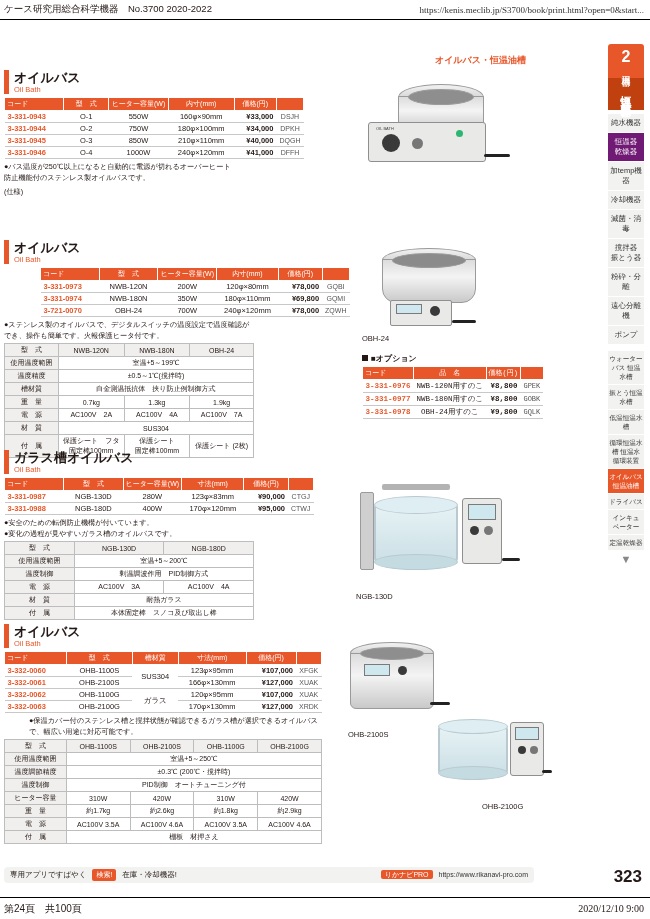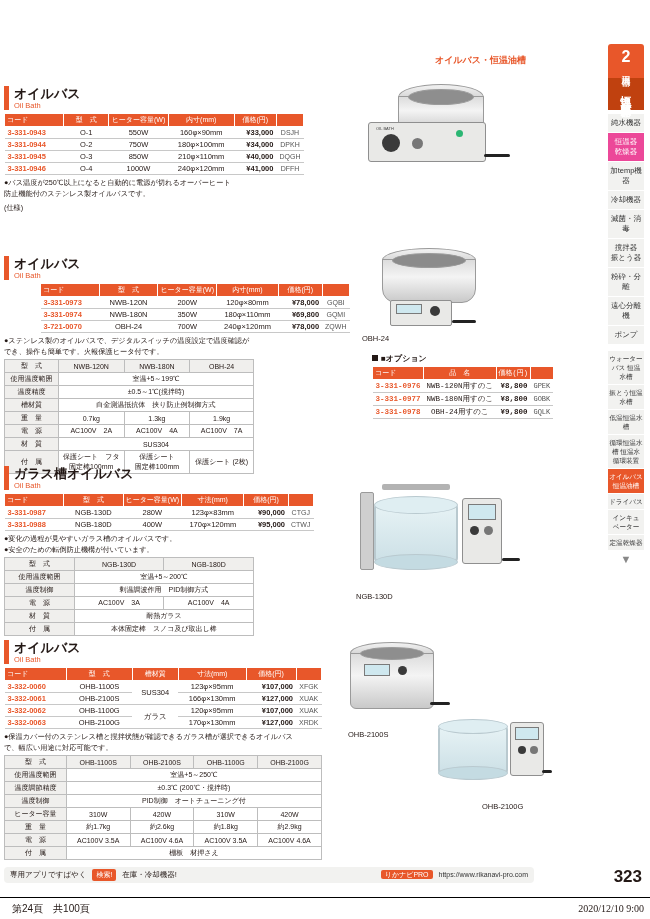--- a/index.html
+++ b/index.html
@@ -24,21 +24,21 @@
   }
   .topbar-left { font-size:9.5px; padding-left:4px; letter-spacing:0; }
   .topbar-right { font-size:9px; color:#333; margin-left:auto; padding-right:6px; font-family:"Liberation Serif", serif; }
   
   .bottombar {
     position:absolute; left:0; bottom:0; width:650px; height:22px;
     border-top:1px solid #000;
     display:flex; align-items:center;
     font-size:10px;
   }
-  .bottombar-left { padding-left:12px; }
+  .bottombar-left { padding-left:4px; }
   .bottombar-right { margin-left:auto; padding-right:6px; font-family:"Liberation Serif", serif; }
 
   
   .sidetab {
     position:absolute; right:6px; top:44px; width:36px;
   }
   .sidetab-main {
     width:36px; background:#e8572a; color:#fff;
     border-radius:3px 3px 0 0;
     text-align:center; padding:4px 0 6px;
@@ -53,34 +53,34 @@
     text-align:center; padding:6px 0 10px;
   }
   .sidetab-dark .sidetab-vert { font-size:11px; font-weight:bold; letter-spacing:2px; }
   .sidetab-list { width:36px; margin-top:4px; }
   .sidetab-item {
     width:36px; background:#f2f2f0; color:#333;
     border-bottom:1px solid #fff;
     font-size:7.5px; text-align:center;
     padding:4px 2px; line-height:10px;
   }
-  .sidetab-item.active { background:#ec4899; color:#fff; }
+  .sidetab-item.active { background:#701a75; color:#fff; }
   .sidetab-sub { width:36px; margin-top:6px; }
   .sidetab-sub .sidetab-item { background:#f2f2f0; font-size:6.6px; padding:3px 1px; line-height:9px; }
   .sidetab-sub .sidetab-item.active { background:#e8572a; color:#fff; }
   .sidetab-arrow { text-align:center; color:#888; font-size:11px; margin-top:2px; }
 
   
   .content { position:absolute; left:4px; top:24px; width:530px; }
 
   .cat-label {
     position:absolute; right:0; top:28px; color:#e8572a; font-size:9px; font-weight:bold;
   }
   .sec-title-wrap {
-    border-left:5px solid #e8572a; padding-left:5px; margin-bottom:3px;margin-top:16px;
+    border-left:5px solid #e8572a; padding-left:5px; margin-bottom:3px;
   }
   .sec-title { font-size:13px; font-weight:bold; line-height:15px; }
   .sec-sub { font-size:7.5px; color:#e8572a; line-height:9px; }
 
   table.pl { border-collapse:collapse; font-size:7.5px; }
   table.pl th {
     background:#e8572a; color:#fff; font-weight:normal;
     border:1px solid #fff; padding:1px 2px; text-align:center; font-size:7px;
     white-space:nowrap;
   }
@@ -146,20 +146,24 @@
   .fs-rika { margin-left:auto; padding-right:6px; font-size:7px; color:#333;}
   .pagenum {
     position:absolute; right:8px; bottom:32px; font-size:17px; font-weight:bold;
   }
 </style>
 </head>
 <body>
 
 <div class="page">
 
+  <div class="topbar">
+    <div class="topbar-left">ケース研究用総合科学機器　No.3700  2020-2022</div>
+    <div class="topbar-right">https://kenis.meclib.jp/S3700/book/print.html?open=0&amp;start...</div>
+  </div>
 
   <div class="cat-label" style="left:auto; right:124px; top:54px;">オイルバス・恒温油槽</div>
 
   <div class="sidetab">
     <div class="sidetab-main">
       <div class="sidetab-num">2</div>
       <div class="sidetab-vert">汎用機器</div>
     </div>
     <div class="sidetab-dark">
       <div class="sidetab-vert">恒温器・乾燥器</div>
@@ -362,21 +366,21 @@
     <div class="ellipse" style="left:12px; top:2px; width:94px; height:24px;"></div>
     <div class="bath-body" style="left:12px; top:13px; width:94px; height:44px; border-radius:0 0 14px 14px;"></div>
     <div class="ellipse" style="left:22px; top:7px; width:74px; height:15px; background:#8b8b8b;"></div>
     <div class="panel" style="left:20px; top:54px; width:62px; height:26px; border-radius:2px;"></div>
     <div class="lcd" style="left:26px; top:58px; width:26px; height:10px;"></div>
     <div class="knob" style="left:60px; top:60px; width:10px; height:10px;"></div>
     <div class="cord" style="left:82px; top:74px; width:24px; height:3px;"></div>
   </div>
   <div class="cap" style="left:362px; top:334px;">OBH-24</div>
 
-  <div style="position:absolute; left:372px; top:348px; width:172px;">
+  <div style="position:absolute; left:362px; top:348px; width:172px;">
     <div class="opt-title"><span class="sq"></span><span>■オプション</span></div>
     <table class="pl" style="width:172px; margin-top:2px;font-family:Liberation Mono, monospace;">
       <tbody>
           <tr class="hdrrow">
         <th style="width:58px">コード</th>
         <th style="width:66px">品　名</th>
         <th style="width:32px">価格(円)</th>
         <th style="width:16px"></th>
       </tr>
       <tr>
@@ -430,22 +434,22 @@
         <td class="ctr">NGB-180D</td>
         <td class="ctr">400W</td>
         <td class="ctr">170φ×120mm</td>
         <td class="price">¥95,000</td>
         <td class="cnum">CTWJ</td>
       </tr>
     </tbody>
       </table>
 
     <div class="notes" style="width:250px;">
+      <p>●安全のための転倒防止機構が付いています。</p>
       <p>●変化の過程が見やすいガラス槽のオイルバスです。</p>
-      <p>●安全のための転倒防止機構が付いています。</p>
     </div>
 
     <table class="spec" style="width:250px;">
       <tbody>
           <tr>
         <th style="width:70px">型　式</th>
         <th style="width:90px">NGB-130D</th>
         <th style="width:90px">NGB-180D</th>
       </tr>
       <tr>
@@ -529,21 +533,21 @@
       <tr>
         <td class="code">3-332-0063</td>
         <td class="ctr">OHB-2100G</td>
         <td class="ctr">170φ×130mm</td>
         <td class="price">¥127,000</td>
         <td class="cnum">XRDK</td>
       </tr>
     </tbody>
       </table>
 
-    <div class="notes" style="width:300px;">
+    <div class="notes" style="width:300px;margin-left:25px;">
       <p>●保温カバー付のステンレス槽と撹拌状態が確認できるガラス槽が選択できるオイルバスで、幅広い用途に対応可能です。</p>
     </div>
 
     <table class="spec" style="width:318px;">
       <tbody>
           <tr>
         <th style="width:62px">型　式</th>
         <th style="width:64px">OHB-1100S</th>
         <th style="width:64px">OHB-2100S</th>
         <th style="width:64px">OHB-1100G</th>

